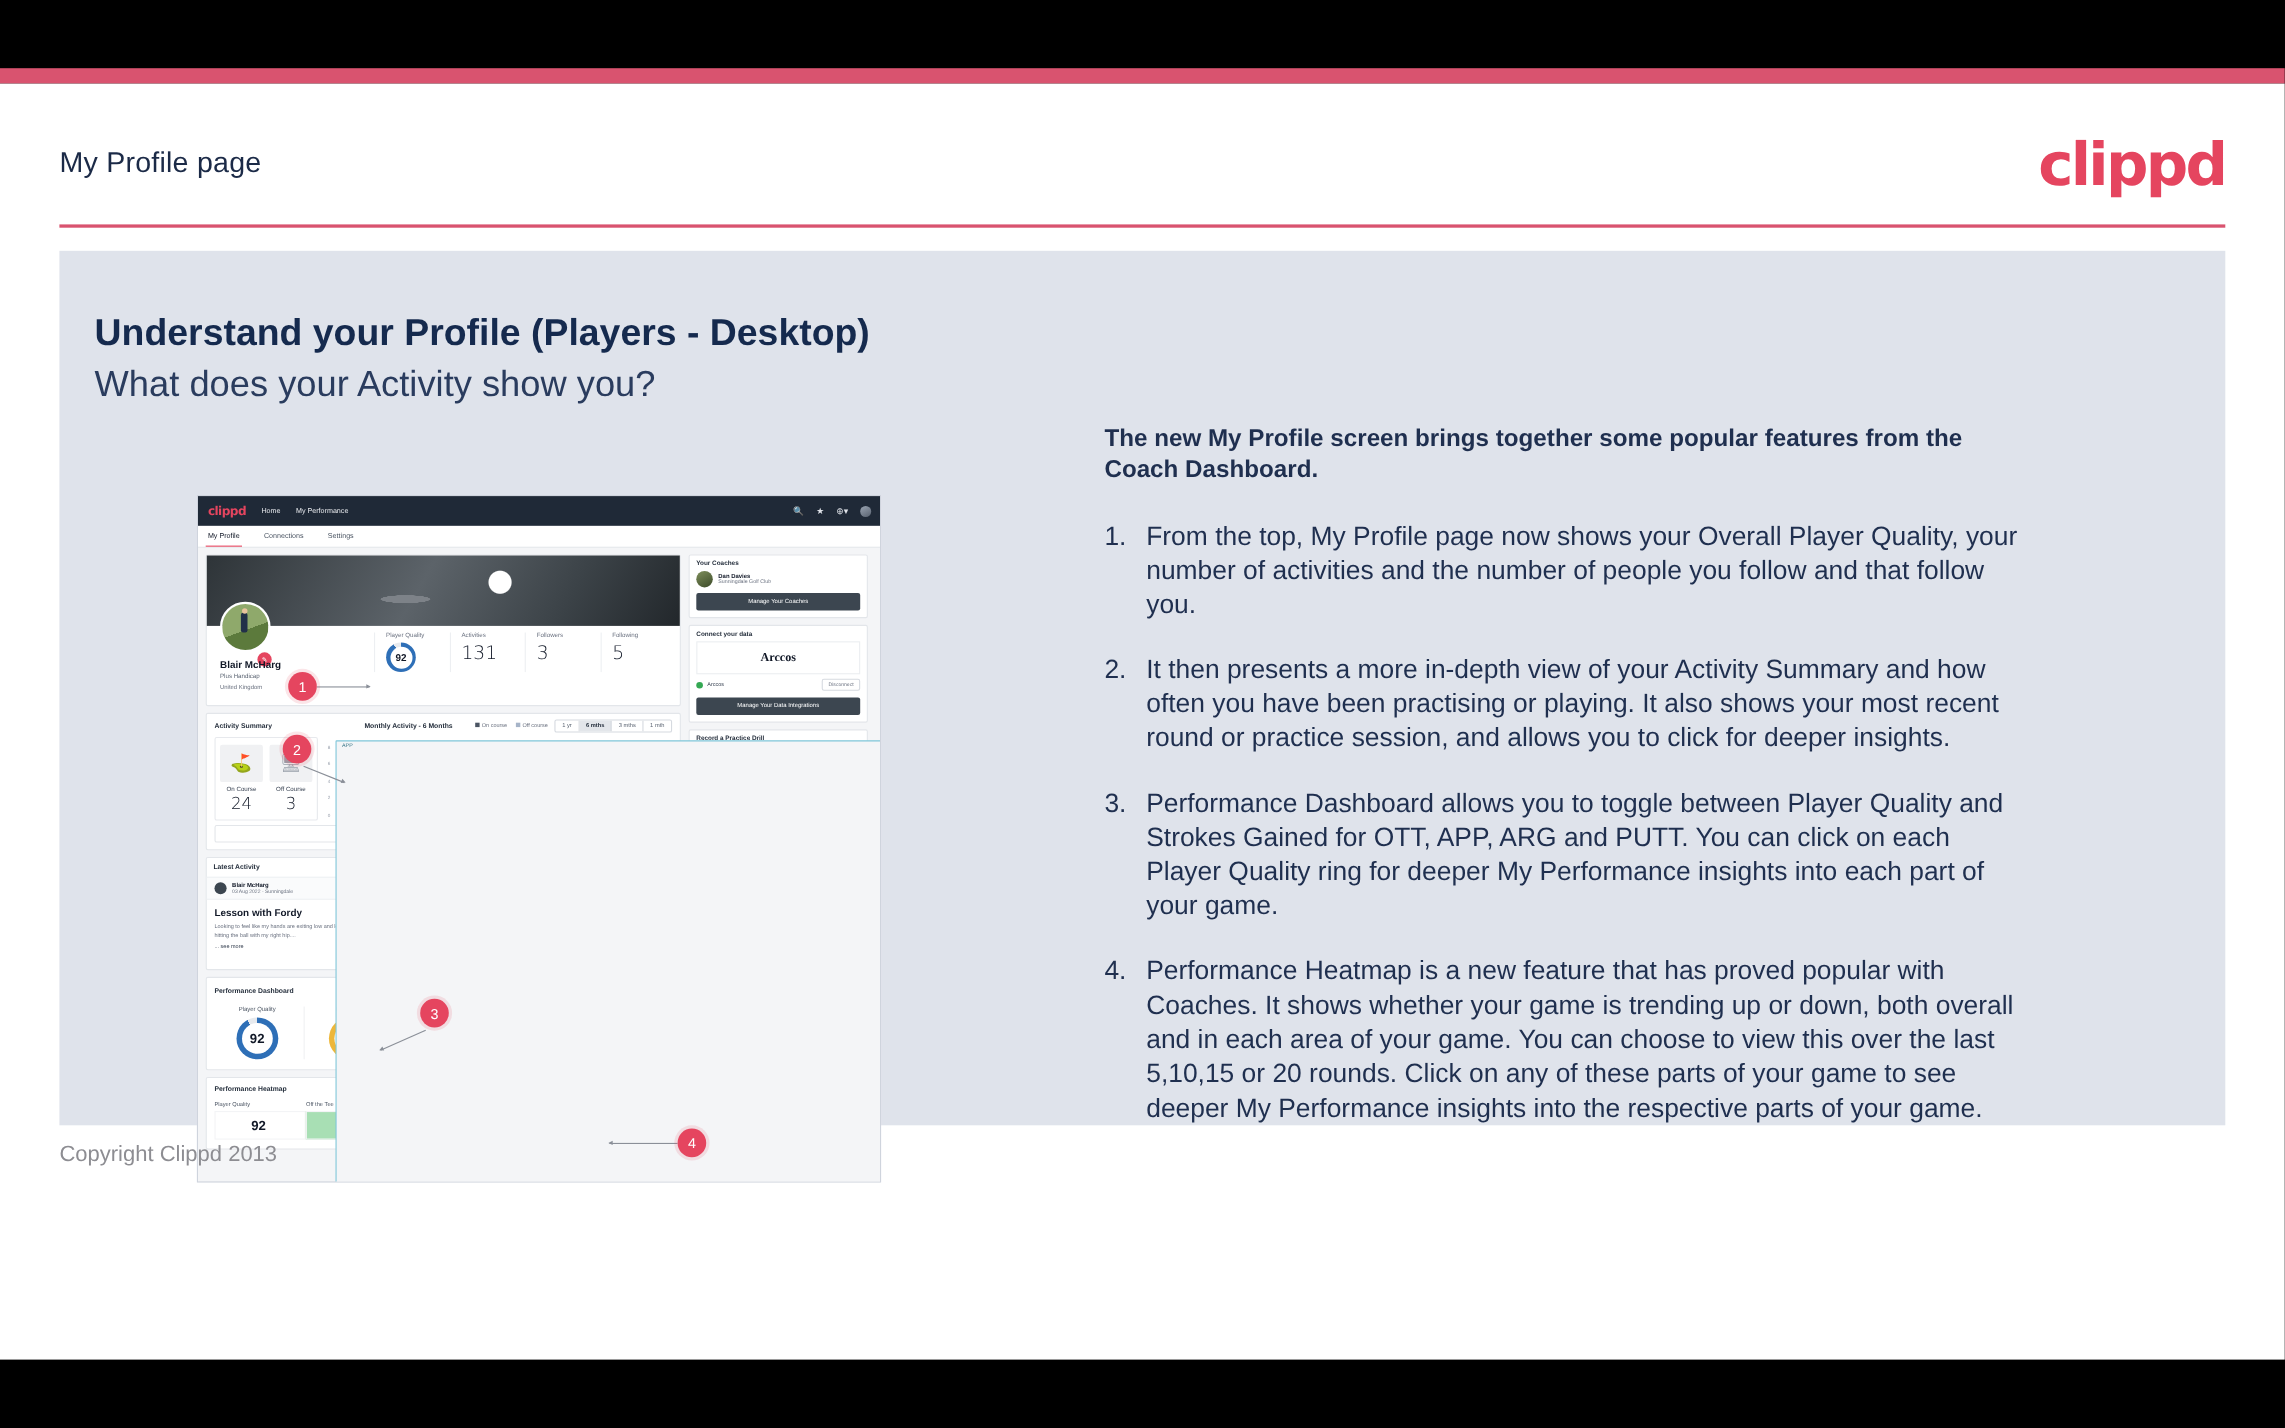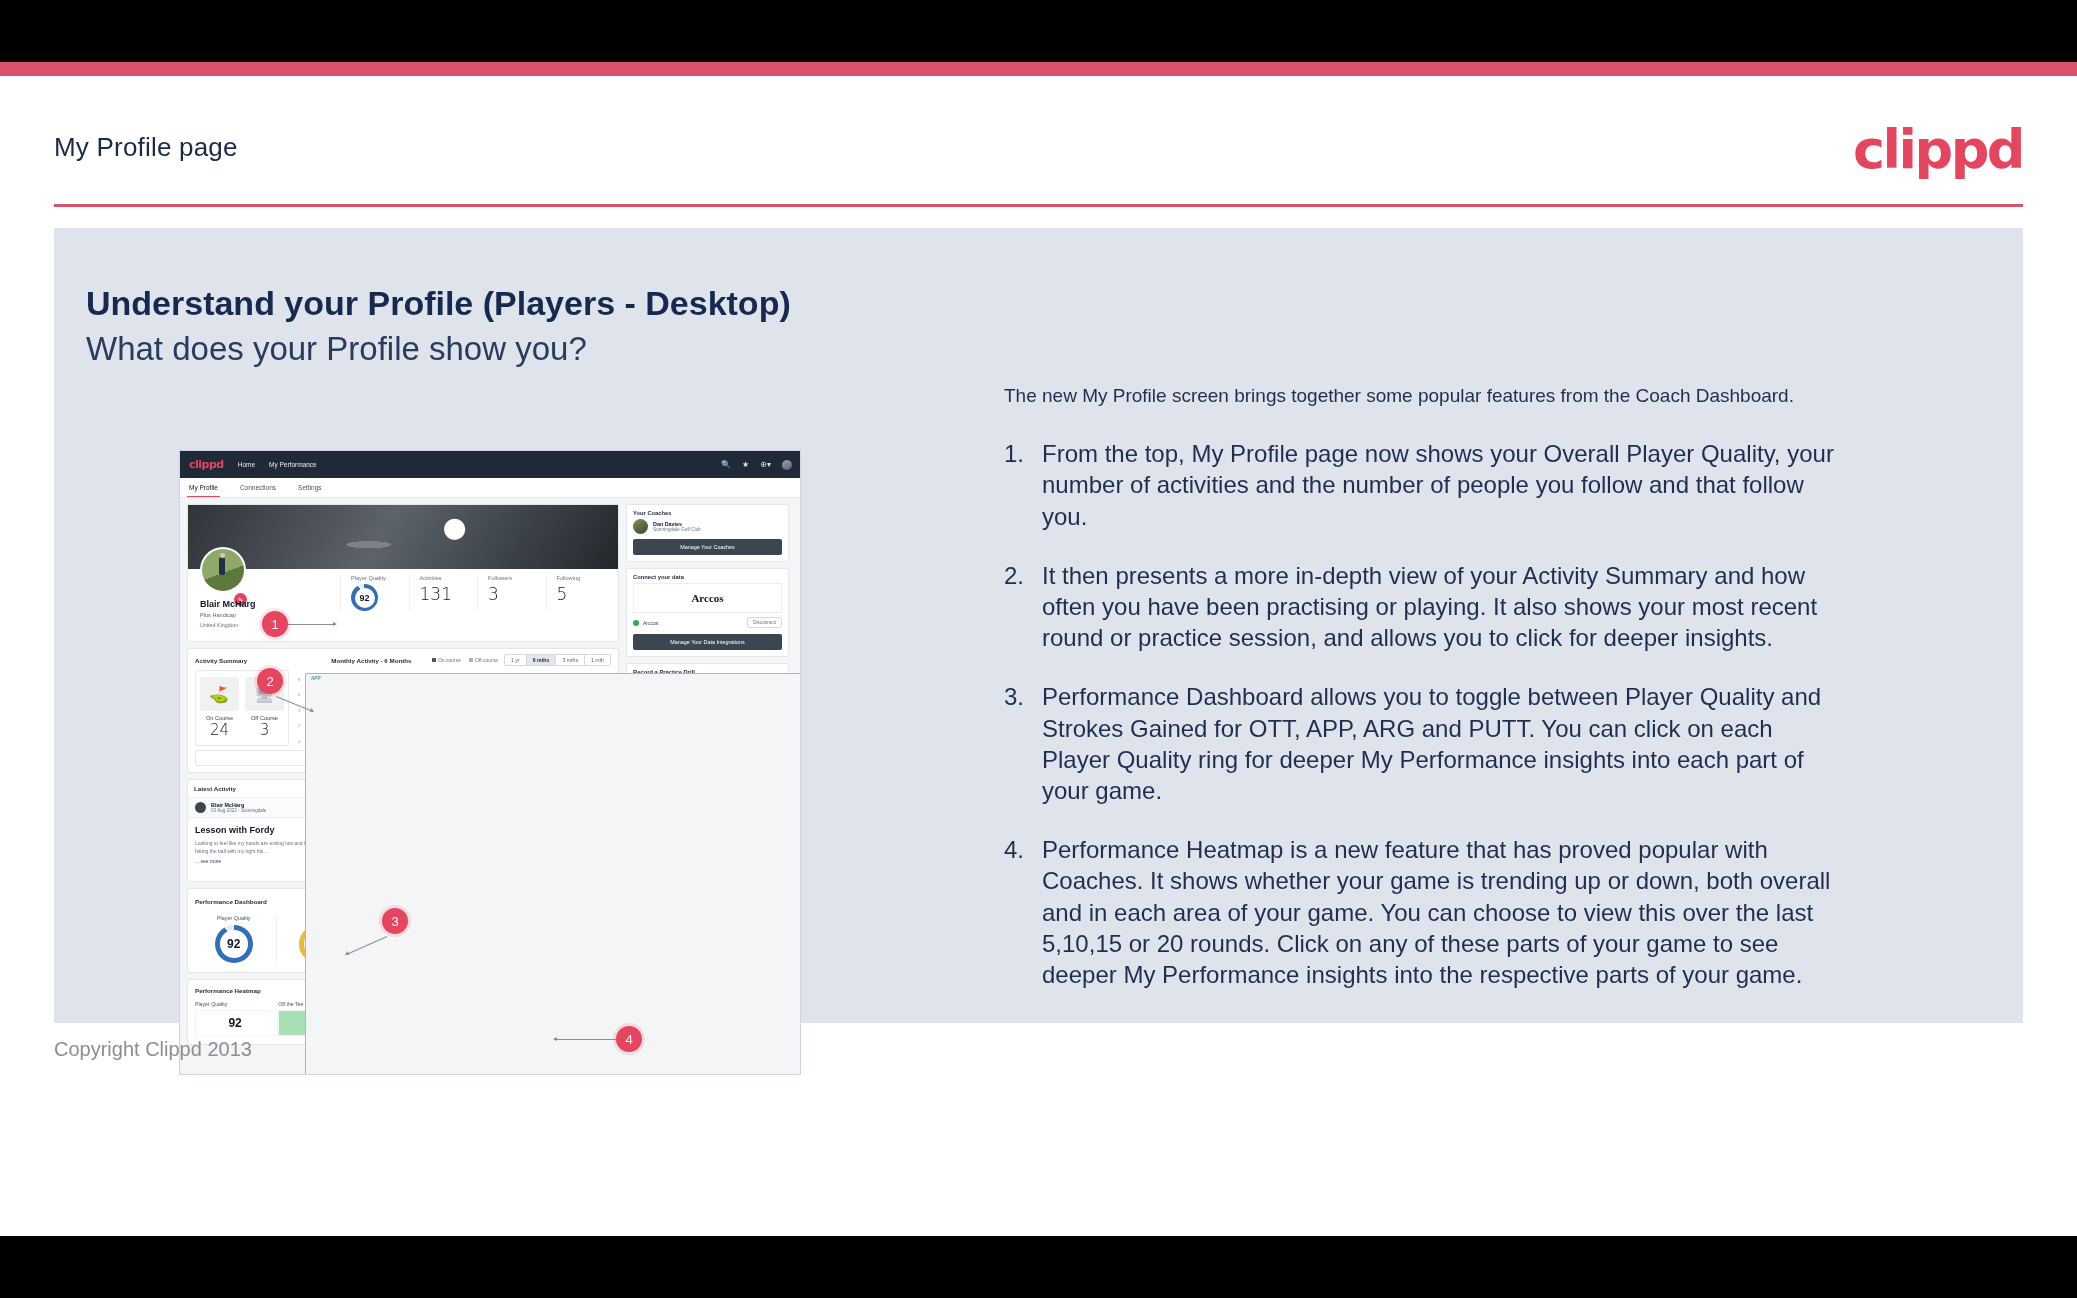--- a/index.html
+++ b/index.html
@@ -19,21 +19,21 @@
           letter-spacing:-2.5px; font-family:"DejaVu Sans", sans-serif; }
   .header-rule { position:absolute; left:54px; top:128px; width:1969px; height:3px; background:#d9536f; }
 
   .content-panel { position:absolute; left:54px; top:152px; width:1969px; height:795px; background:#dfe3eb; }
 
   .h-main { position:absolute; left:32px; top:56px; font-size:34px; font-weight:bold; color:#152a4e; }
   .h-sub  { position:absolute; left:32px; top:102px; font-size:33px; color:#2a3c5e; }
 
   
   .rtext { position:absolute; left:950px; top:155px; width:840px; color:#1f2f4f; }
-  .rtext h3 { font-size:19px; font-weight:normal; line-height:1.33; margin-bottom:30px; }
+  .rtext h3 { font-size:22px; font-weight:bold; line-height:1.33; margin-bottom:30px; }
   .rtext ol { list-style:none; }
   .rtext li { display:flex; font-size:24px; line-height:1.3; margin-bottom:28px; }
   .rtext li .num { width:38px; flex:0 0 38px; }
   .rtext li .txt { flex:1; }
 
   .copyright { position:absolute; left:54px; top:962px; font-size:20px; color:#8d8d92; }
 
   
   .app { position:absolute; left:125px; top:222px; width:622px; height:625px;
          background:#f4f5f7; border:1px solid #cfd4dd; overflow:hidden; }
@@ -206,21 +206,21 @@
 
     <div class="slide-header">
       <div class="slide-title-small">My Profile page</div>
       <div class="logo">clippd</div>
     </div>
     <div class="header-rule"></div>
 
     <div class="content-panel">
 
       <div class="h-main">Understand your Profile (Players - Desktop)</div>
-      <div class="h-sub">What does your Profile show you?</div>
+      <div class="h-sub">What does your Activity show you?</div>
 
       <div class="rtext">
         <h3>The new My Profile screen brings together some popular features from the Coach Dashboard.</h3>
         <ol>
           <li>
             <span class="num">1.</span>
             <span class="txt">From the top, My Profile page now shows your Overall Player Quality, your number of activities and the number of people you follow and that follow you.</span>
           </li>
           <li>
             <span class="num">2.</span>

